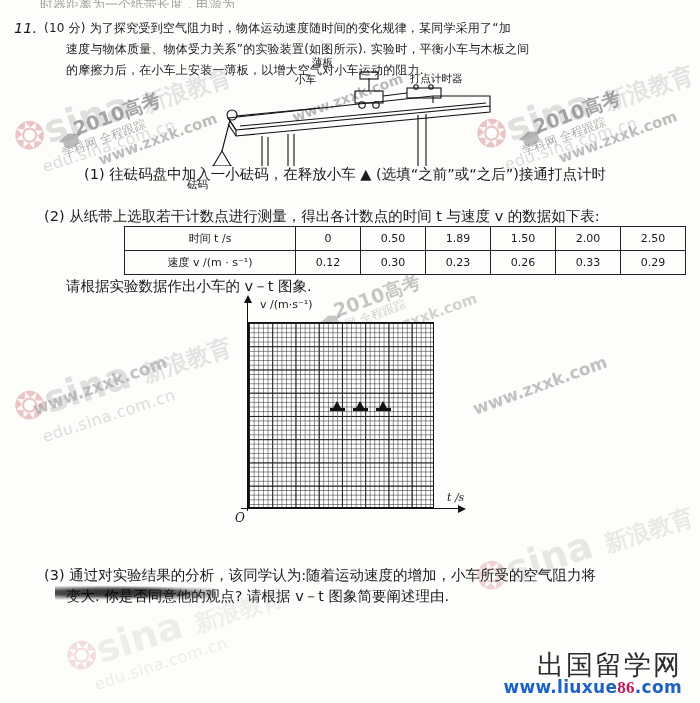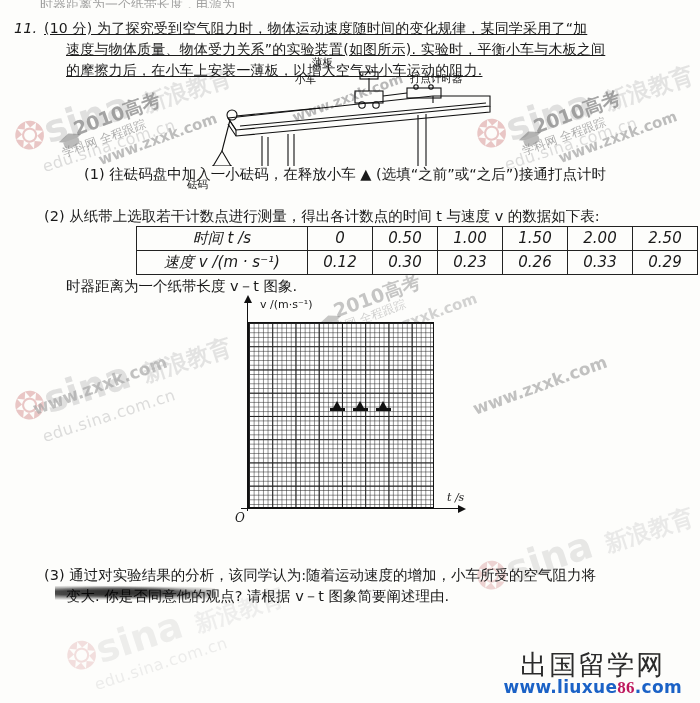--- a/index.html
+++ b/index.html
@@ -35,42 +35,42 @@
     font-size:12px;color:#9a9a9a;opacity:.8;
     transform:rotate(-20deg);transform-origin:left top;
   }
   .wm-cap{
     position:absolute;width:26px;height:18px;opacity:.55;
     transform:rotate(-20deg);
   }
 
   
   .cjk{font-family:"DejaVu Sans","Liberation Sans",sans-serif;}
-  .qtext{position:absolute;font-size:14px;line-height:21px;letter-spacing:.2px;text-decoration:underline;}
+  .qtext{position:absolute;font-size:12px;line-height:21px;letter-spacing:.2px;}
   .topcut{
     position:absolute;left:40px;top:-4px;width:640px;height:12px;
     overflow:hidden;color:#555;font-size:13px;opacity:.55;
   }
 
   .qnum{position:absolute;left:14px;top:20px;font-size:14.5px;font-style:italic;}
   .p1{left:44px;top:18px;width:648px;text-indent:0;}
   .p1 .ln{display:block;}
   .l-ind{margin-left:22px;display:block;}
 
   .sub{position:absolute;font-size:14.5px;line-height:21px;}
 
   
   .fig{position:absolute;left:200px;top:58px;width:300px;height:108px;text-align:center;}
   .fig svg{display:block;}
   .figlabel{position:absolute;font-size:10.5px;color:#111;white-space:nowrap;}
 
   
   table.data{
-    position:absolute;left:136px;top:226px;border-collapse:collapse;
-    font-size:15px;background:transparent;font-style:italic;
+    position:absolute;left:124px;top:226px;border-collapse:collapse;
+    font-size:11px;background:transparent;
   }
   table.data td{
     border:1px solid #222;padding:2px 6px;text-align:center;
     height:19px;line-height:19px;white-space:nowrap;
   }
   table.data td.hdr{width:150px;text-align:center;padding:2px 10px;}
   table.data td.val{width:52px;}
 
   
   .graph{position:absolute;left:225px;top:295px;width:290px;height:230px;}
@@ -114,21 +114,21 @@
     position:absolute;width:0;height:0;
     border-left:5.5px solid transparent;border-right:5.5px solid transparent;
     border-bottom:9px solid #111;
   }
   .marker:after{
     content:"";position:absolute;left:-7.5px;top:7px;width:15px;height:2.5px;
     background:#111;
   }
 
   
-  .footer{position:absolute;right:18px;bottom:6px;text-align:center;line-height:1.05;}
+  .footer{position:absolute;right:18px;bottom:6px;text-align:right;line-height:1.05;}
   .footer .cn{font-size:27px;color:#2b2b2b;letter-spacing:2px;}
   .footer .url{font-size:17px;color:#1b62c6;font-weight:bold;letter-spacing:.3px;}
   .footer .url .num{color:#be185d;font-family:Liberation Serif, serif;}
 
   .smudge{
     position:absolute;left:55px;top:584px;width:160px;height:16px;
     background:
       radial-gradient(ellipse at 18% 55%, rgba(20,20,20,.85) 0 18%, transparent 60%),
       radial-gradient(ellipse at 42% 50%, rgba(20,20,20,.75) 0 16%, transparent 58%),
       radial-gradient(ellipse at 68% 58%, rgba(20,20,20,.6) 0 14%, transparent 55%);
@@ -257,38 +257,38 @@
   </div>
 
   <div class="sub cjk" style="left:44px;top:206px;width:650px;">(2) 从纸带上选取若干计数点进行测量，得出各计数点的时间 t 与速度 v 的数据如下表:</div>
 
   <table class="data cjk">
     <tbody>
         <tr>
       <td class="hdr">时间 t /s</td>
       <td class="val">0</td>
       <td class="val">0.50</td>
-      <td class="val">1.00</td>
+      <td class="val">1.89</td>
       <td class="val">1.50</td>
       <td class="val">2.00</td>
       <td class="val">2.50</td>
     </tr>
     <tr>
       <td class="hdr">速度 v /(m · s⁻¹)</td>
       <td class="val">0.12</td>
       <td class="val">0.30</td>
       <td class="val">0.23</td>
       <td class="val">0.26</td>
       <td class="val">0.33</td>
       <td class="val">0.29</td>
     </tr>
   </tbody>
     </table>
 
-  <div class="sub cjk" style="left:66px;top:276px;">时器距离为一个纸带长度 v－t 图象.</div>
+  <div class="sub cjk" style="left:66px;top:276px;">请根据实验数据作出小车的 v－t 图象.</div>
 
   <div class="graph">
     <div class="axis-y"></div>
     <div class="axis-x"></div>
     <div class="ylab">v /(m·s⁻¹)</div>
     <div class="grid-box">
       <div class="marker" style="left:83px;top:78px;"></div>
       <div class="marker" style="left:106px;top:78px;"></div>
       <div class="marker" style="left:129px;top:78px;"></div>
     </div>

